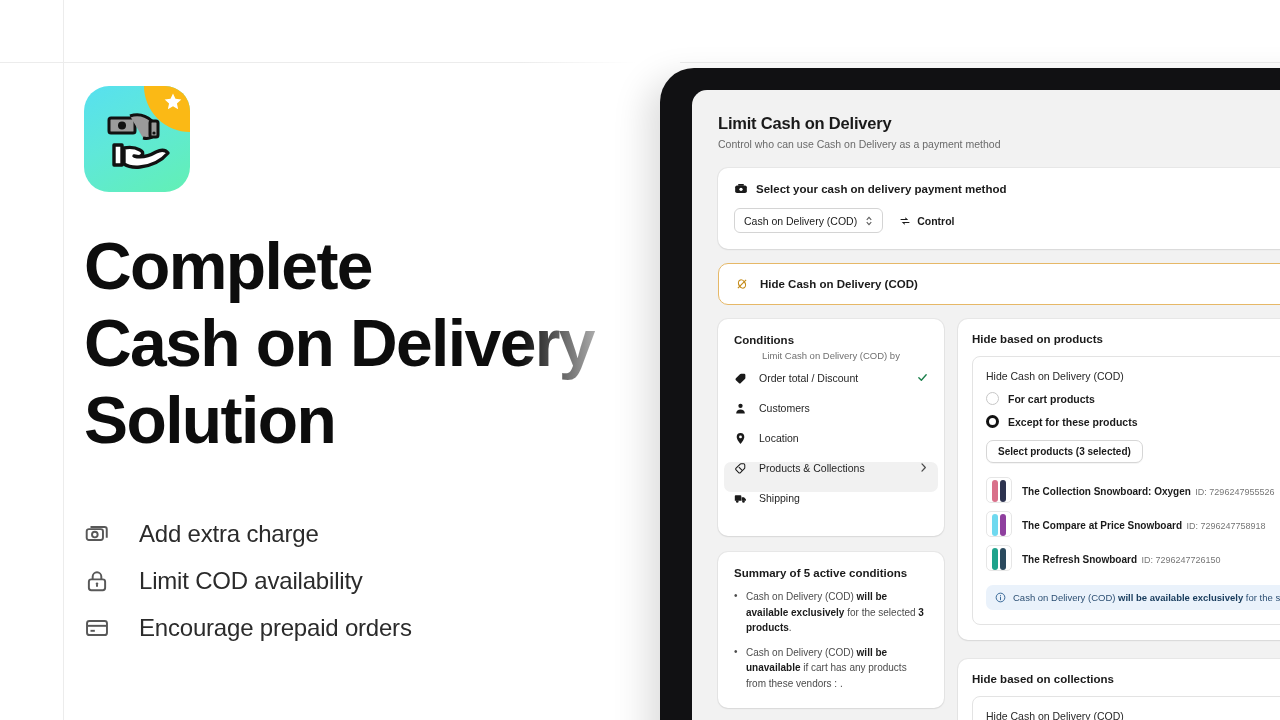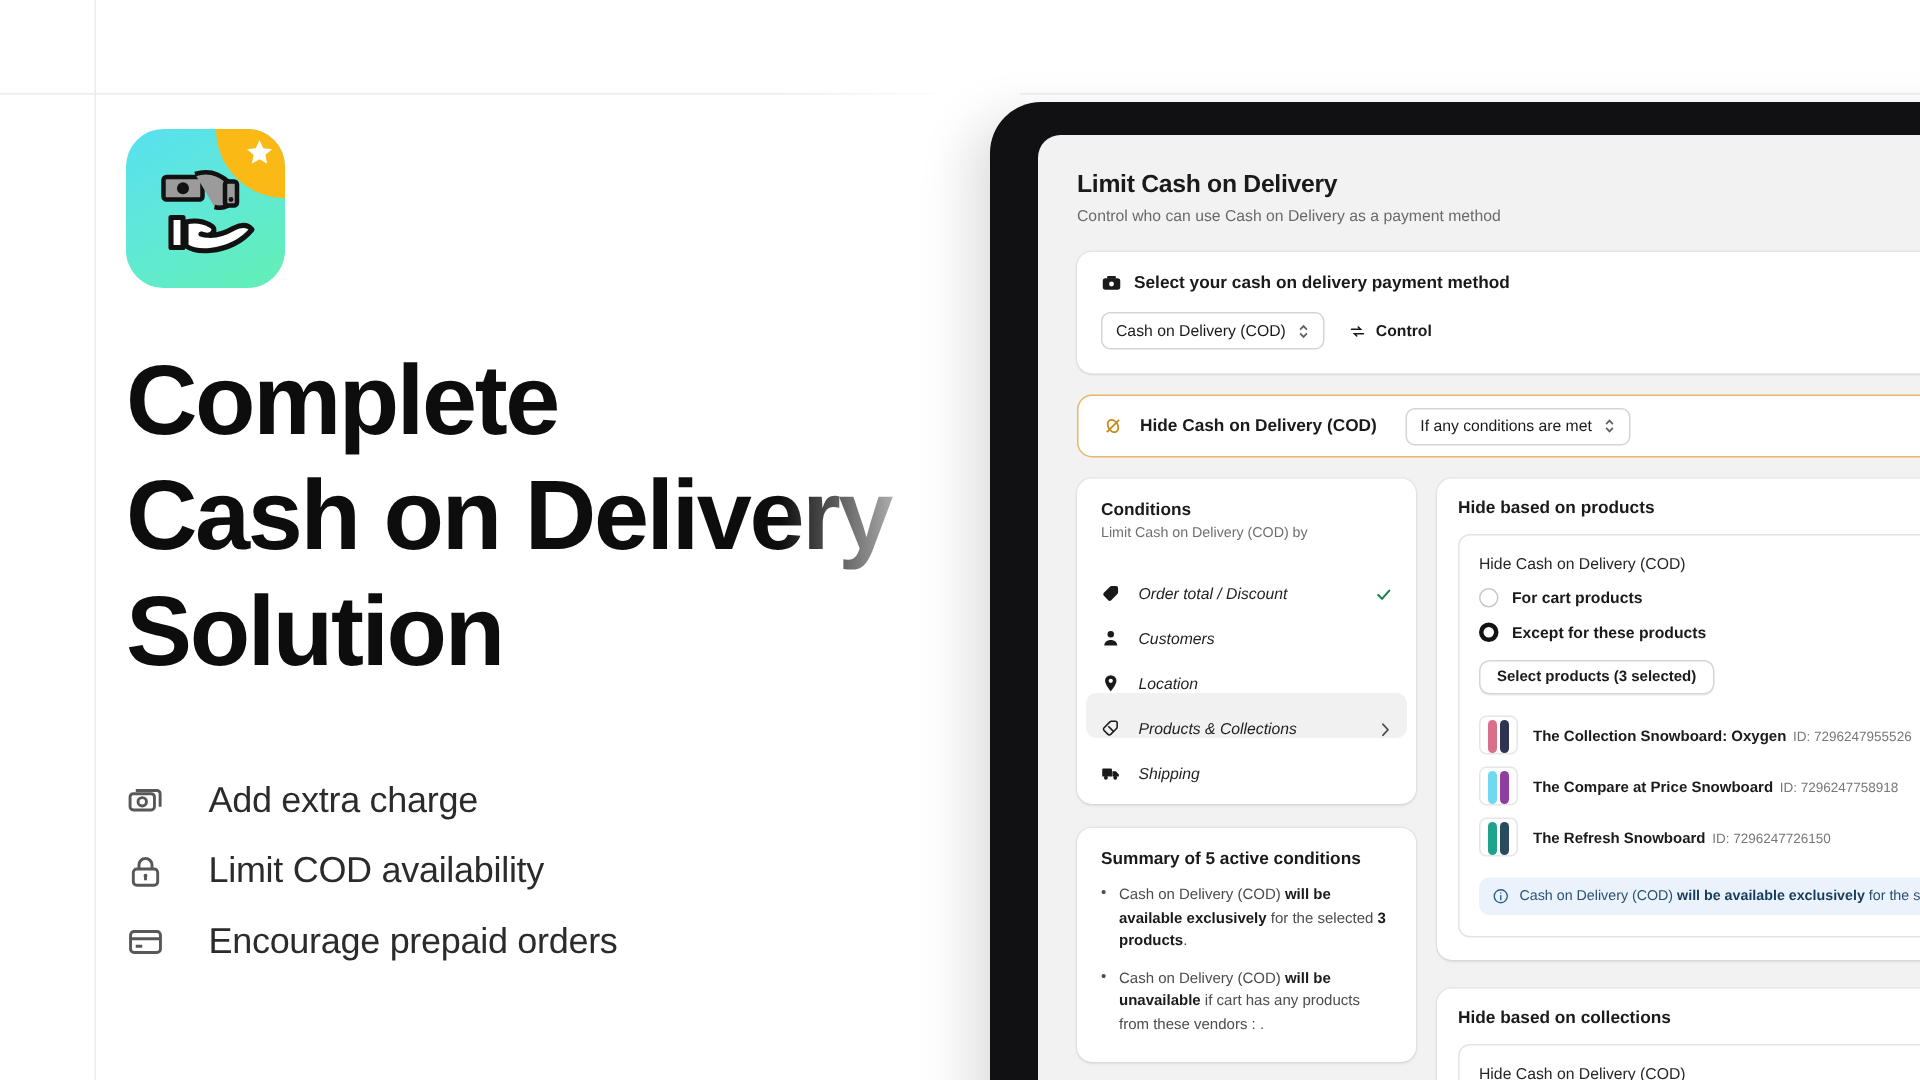--- a/index.html
+++ b/index.html
@@ -103,25 +103,25 @@
   .hide-txt { font-size: 11.5px; font-weight: bold; color: #1a1a1a; }
 
   
   .cols { display: flex; gap: 14px; margin-top: 14px; }
   .col-left { width: 226px; flex: 0 0 226px; }
   .col-right { width: 380px; flex: 0 0 380px; }
 
   
   .cond-card { padding: 15px 0 14px 0; }
   .cond-title { font-size: 11.5px; font-weight: bold; color: #1a1a1a; padding: 0 16px; }
-  .cond-sub { font-size: 9.5px; color: #6f6f6f; margin-top: 4px; padding: 0 16px; }
+  .cond-sub { font-size: 9.5px; color: #6f6f6f; margin-top: 4px; padding: 0 16px; text-align: center; }
   .cond-list { margin-top: 11px; }
   .cond-item {
-    display: flex; align-items: flex-end; height: 30px; margin: 0 6px;
-    padding: 0 10px; border-radius: 7px; font-size: 10.5px; color: #1f1f1f; font-style: italic;
+    display: flex; align-items: flex-start; height: 30px; margin: 0 6px;
+    padding: 0 10px; border-radius: 7px; font-size: 10.5px; color: #1f1f1f;
   }
   .cond-item.sel { background: #f1f1f1; }
   .cond-ico { width: 13px; height: 13px; margin-right: 12px; flex: 0 0 13px; color: #1a1a1a; }
   .cond-name { flex: 1 1 auto; }
   .cond-check { width: 11px; height: 11px; color: #1a7f4b; flex: 0 0 11px; }
   .cond-arrow { width: 9px; height: 11px; color: #4a4a4a; flex: 0 0 9px; }
 
   
   .sum-card { margin-top: 16px; padding: 15px 16px 17px 16px; }
   .sum-title { font-size: 11.5px; font-weight: bold; color: #1a1a1a; }
@@ -275,27 +275,20 @@
             </div>
           </div>
         </div>
 
         <div class="hide-banner">
           <svg class="hide-ico" viewBox="0 0 24 24" fill="none" stroke="currentColor" stroke-width="2">
             <ellipse cx="12" cy="12" rx="5.5" ry="7.5" transform="rotate(-30 12 12)"></ellipse>
             <path d="M5 19L19 5"></path>
           </svg>
           <span class="hide-txt">Hide Cash on Delivery (COD)</span>
-          <div class="select" style="margin-left:8px">
-            <span>If any conditions are met</span>
-            <svg class="chev" viewBox="0 0 10 16" fill="none" stroke="currentColor" stroke-width="1.5">
-              <path d="M2 6.4L5 3.2l3 3.2"></path>
-                <path d="M2 9.6L5 12.8l3-3.2"></path>
-            </svg>
-          </div>
         </div>
 
         <div class="cols">
 
           <div class="col-left">
 
             <div class="card cond-card">
               <div class="cond-title">Conditions</div>
               <div class="cond-sub">Limit Cash on Delivery (COD) by</div>
               <div class="cond-list">

